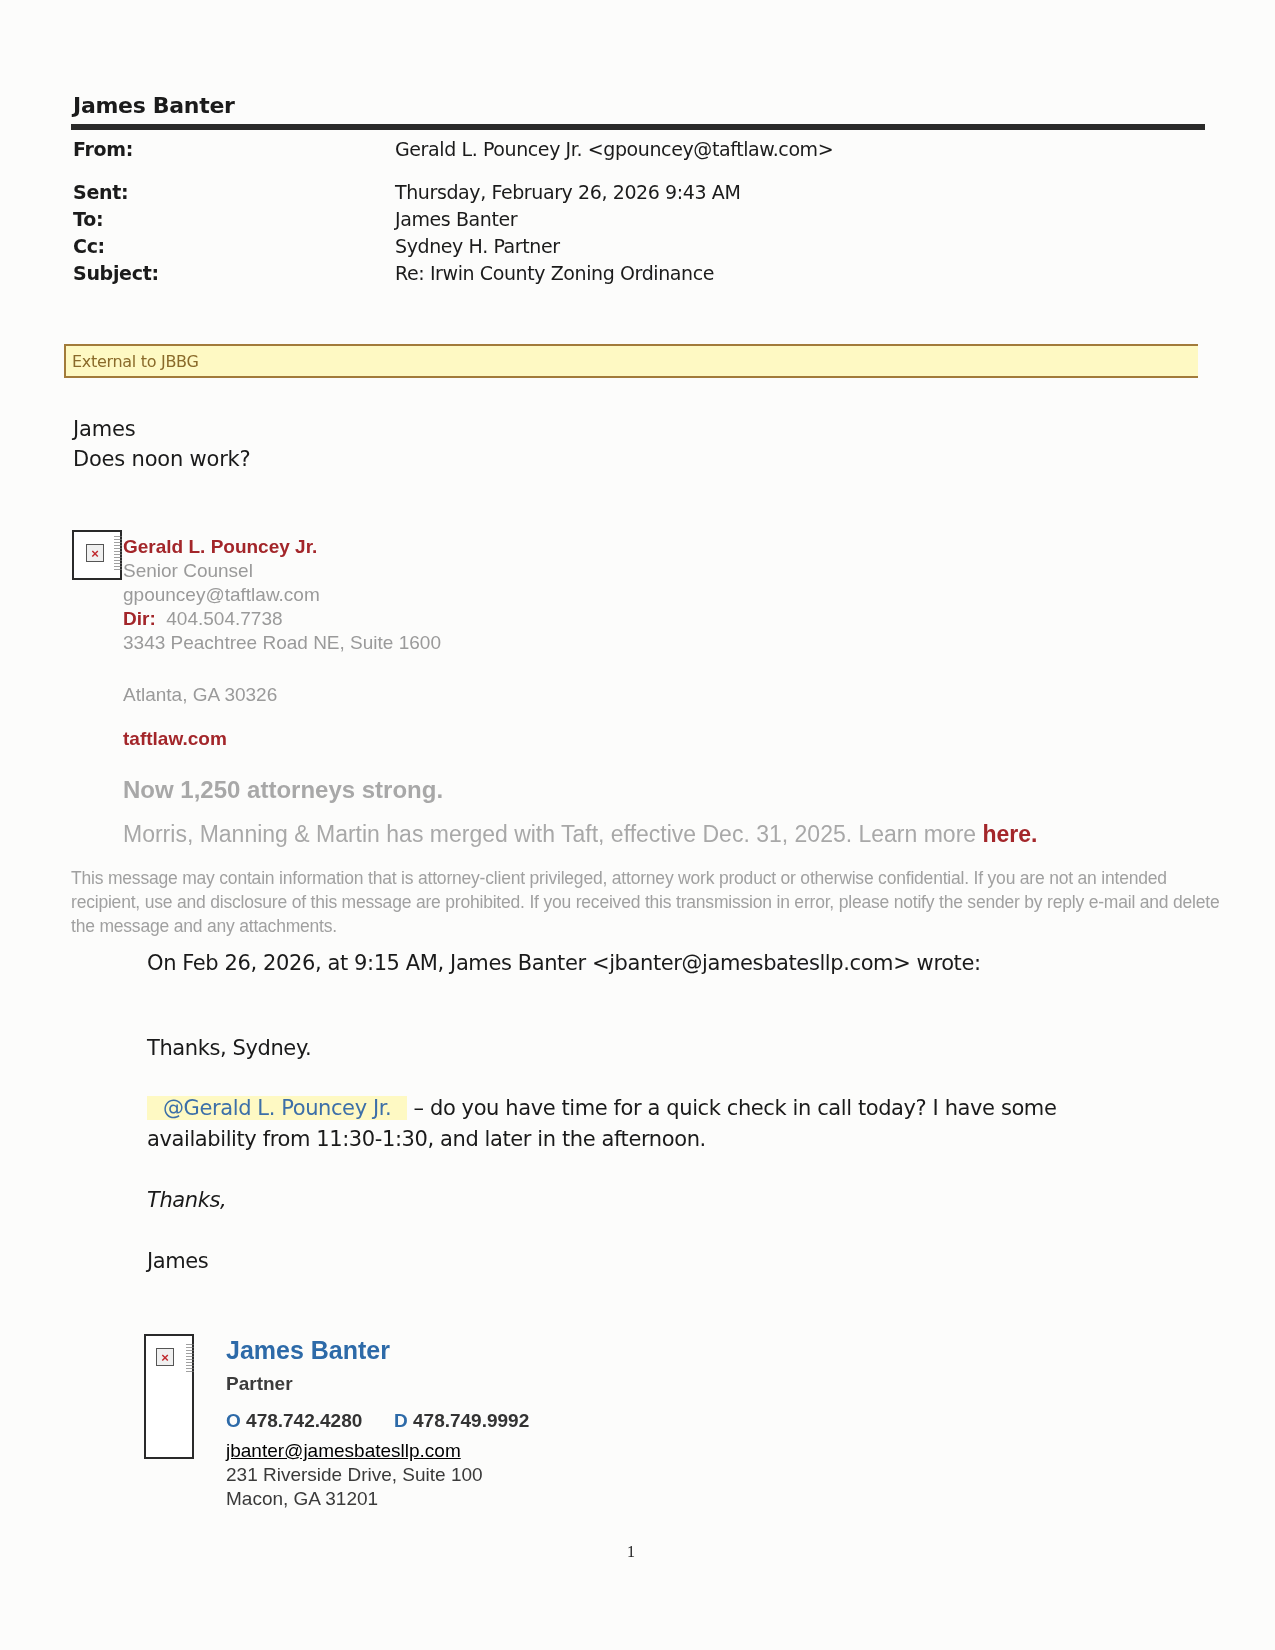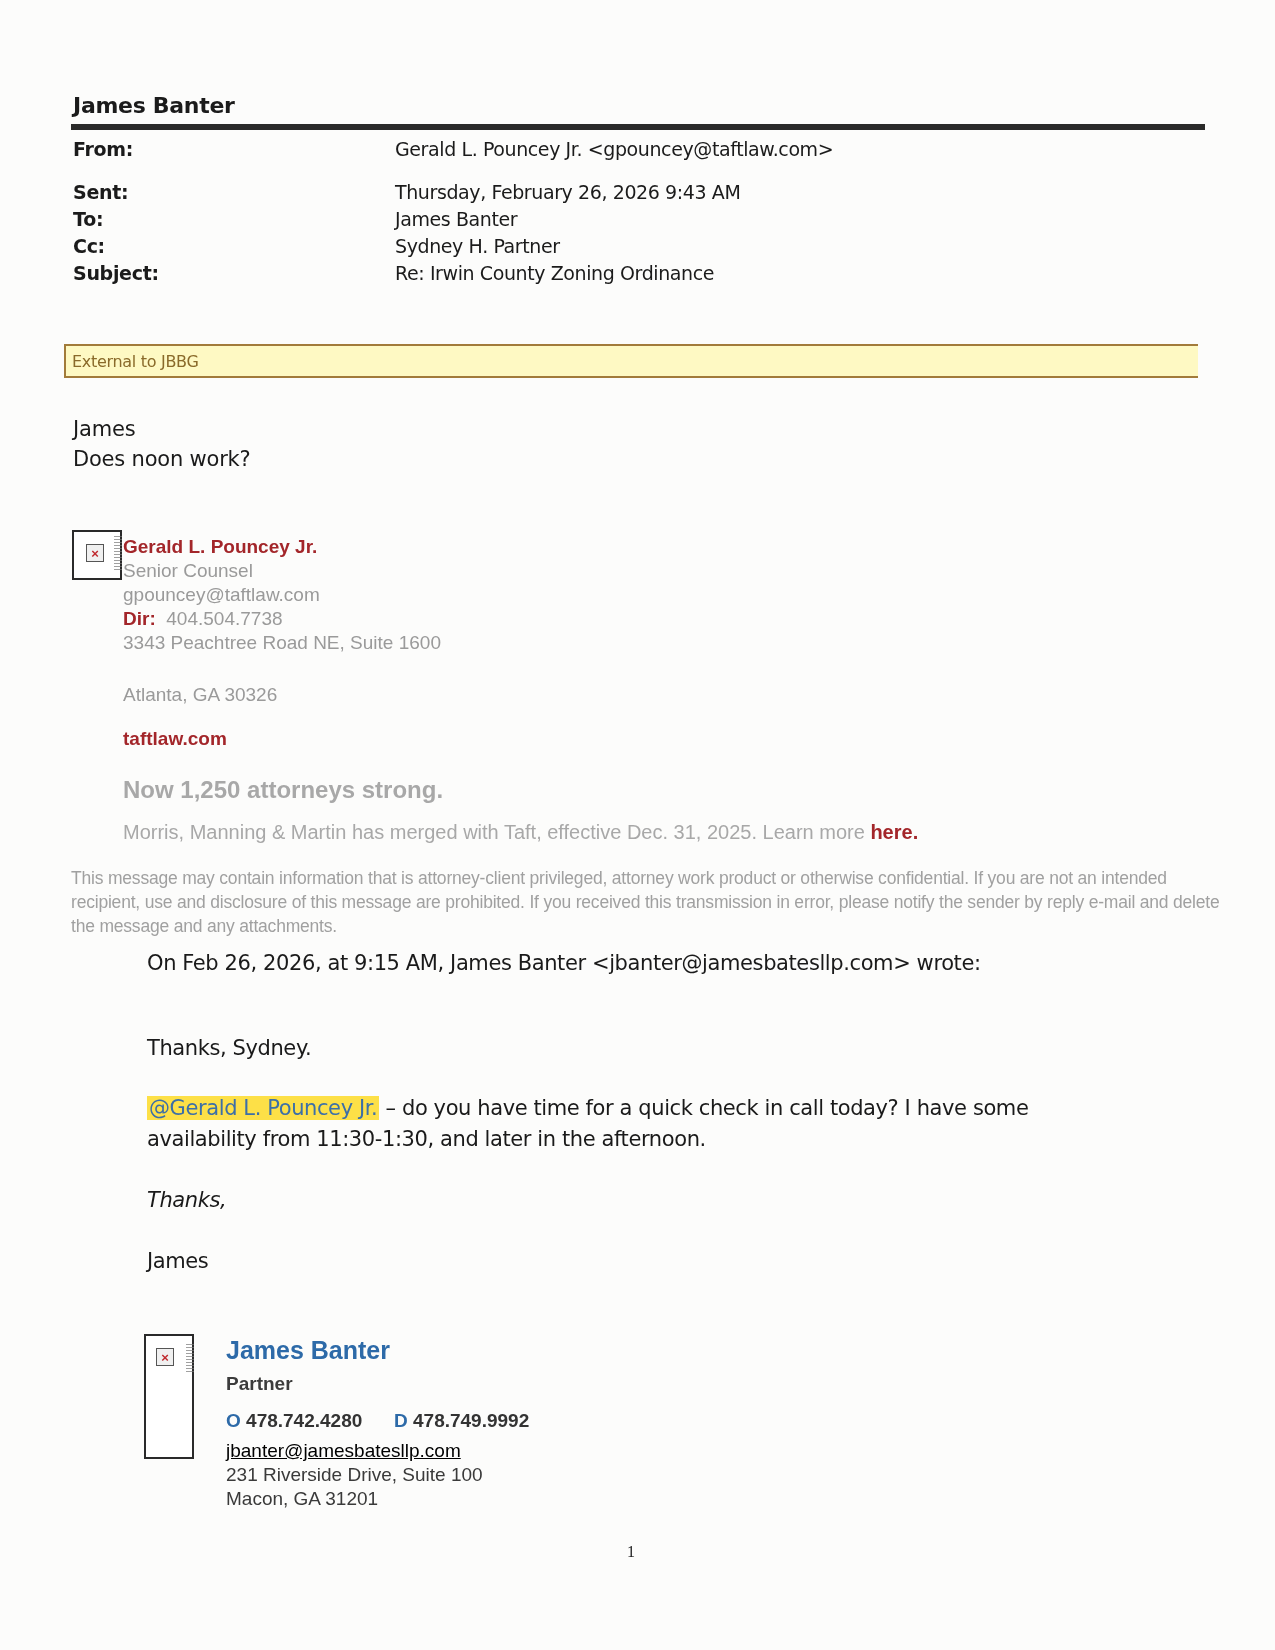--- a/index.html
+++ b/index.html
@@ -30,21 +30,21 @@
     position: absolute; width: 18px; height: 18px; border: 1px solid #555; background: #f0f0f0;
     color: #c0282d; font-size: 13px; line-height: 17px; text-align: center; font-weight: bold; box-sizing: border-box;
   }
   .dots { position: absolute; width: 8px; height: 36px;
     background: repeating-linear-gradient(to bottom, #777 0 1px, transparent 1px 3px); opacity: 0.7; }
   .sig-gray { color: #9a9a9a; font-size: 19px; }
   .sig-red { color: #a3262a; font-weight: bold; }
   .sig-line { left: 123px; font-size: 19px; }
   .disclaimer { left: 71px; top: 866px; width: 1160px; font-size: 17.5px; color: #a0a0a0; line-height: 24px; letter-spacing: -0.2px; }
   .quote { left: 147px; font-size: 21px; font-family: "DejaVu Sans", sans-serif; color: #1a1a1a; letter-spacing: -0.4px; }
-  .mention { color: #3c6fa8; background: #fde047; padding: 0 2px; }
+  .mention { color: #3c6fa8; background: #fef9c3; padding: 0 16px; }
   .jb-name { left: 226px; top: 1336px; font-size: 25px; font-weight: bold; color: #2d6aa8; }
   .jb-title { left: 226px; top: 1373px; font-size: 19px; font-weight: bold; color: #3c3c3c; }
   .jb-phones { left: 226px; top: 1410px; font-size: 19px; font-weight: bold; color: #333; }
   .jb-phones .tag { color: #2d6aa8; }
   .jb-email { left: 226px; top: 1440px; font-size: 19px; color: #000000; text-decoration: underline; }
   .jb-addr { left: 226px; font-size: 19px; color: #3a3a3a; }
   .page-num { left: 627px; top: 1543px; font-size: 16px; font-family: "Liberation Serif", serif; color: #222; }
 </style>
 </head>
 <body>
@@ -88,21 +88,21 @@
 <div class="abs sig-line sig-gray" style="top:560px;">Senior Counsel</div>
 <div class="abs sig-line sig-gray" style="top:584px;">gpouncey@taftlaw.com</div>
 <div class="abs sig-line" style="top:608px;">
   <span class="sig-red">Dir:</span>&nbsp;
   <span class="sig-gray">404.504.7738</span>
 </div>
 <div class="abs sig-line sig-gray" style="top:632px;">3343 Peachtree Road NE, Suite 1600</div>
 <div class="abs sig-line sig-gray" style="top:668px;margin-top:16px;">Atlanta, GA 30326</div>
 <div class="abs sig-line sig-red" style="top:728px;">taftlaw.com</div>
 <div class="abs sig-line" style="top:776px; font-size:24px; font-weight:bold; color:#a8a8a8;">Now 1,250 attorneys strong.</div>
-<div class="abs sig-line" style="top:821px; font-size:20px; color:#a8a8a8;">
+<div class="abs sig-line" style="top:821px; font-size:23px; color:#a8a8a8;">
   <span>Morris, Manning &amp; Martin has merged with Taft, effective Dec. 31, 2025. Learn more </span><span class="sig-red">here.</span>
 </div>
 
 <div class="abs disclaimer">This message may contain information that is attorney-client privileged, attorney work product or otherwise confidential. If you are not an intended recipient, use and disclosure of this message are prohibited. If you received this transmission in error, please notify the sender by reply e-mail and delete the message and any attachments.</div>
 
 <div class="abs quote" style="top:951px;">On Feb 26, 2026, at 9:15 AM, James Banter &lt;jbanter@jamesbatesllp.com&gt; wrote:</div>
 <div class="abs quote" style="top:1036px;">Thanks, Sydney.</div>
 <div class="abs quote" style="top:1096px;">
   <span class="mention">@Gerald L. Pouncey Jr.</span><span> – do you have time for a quick check in call today? I have some</span>
 </div>

